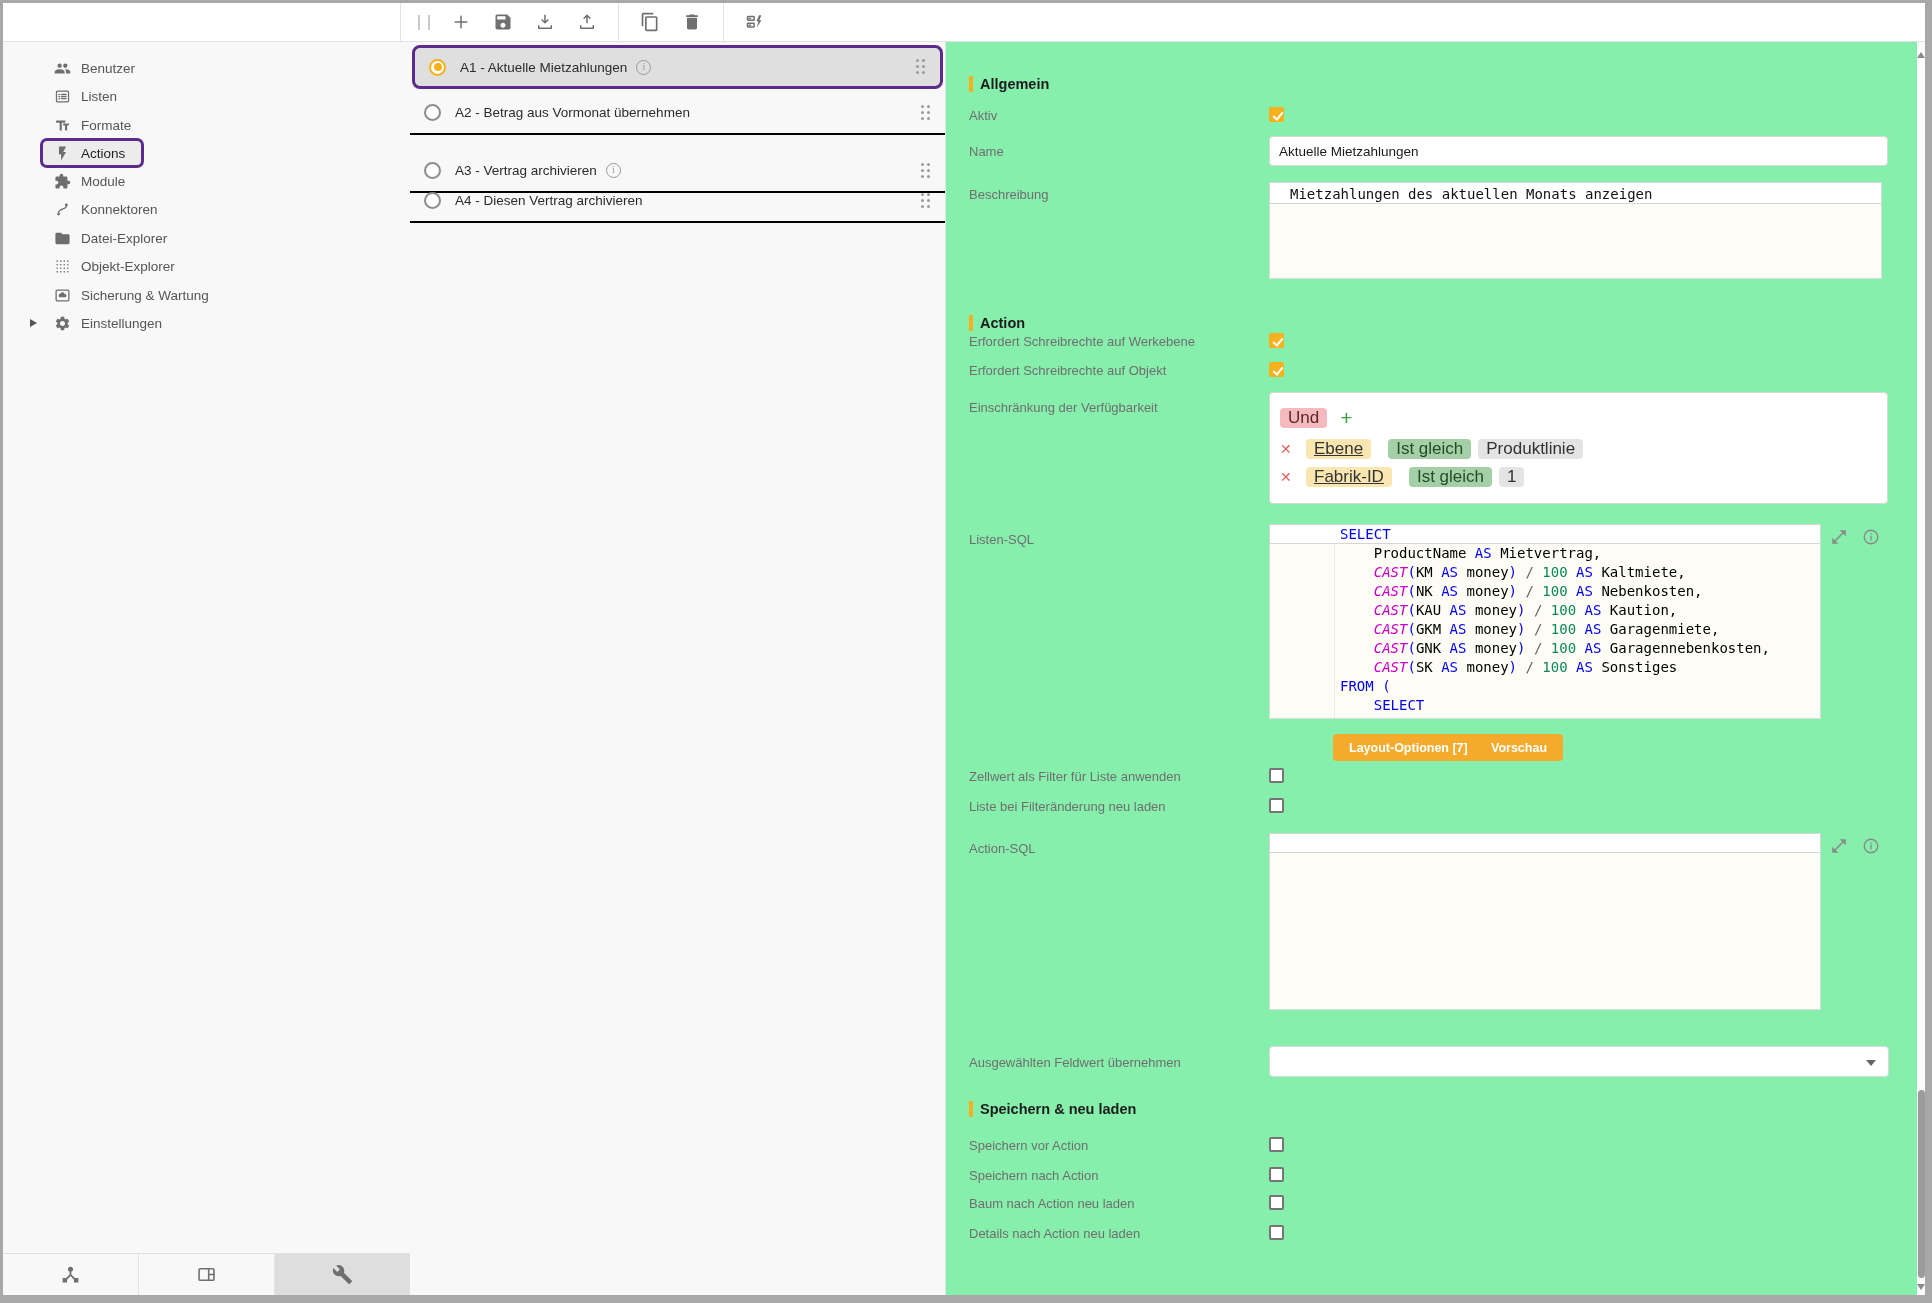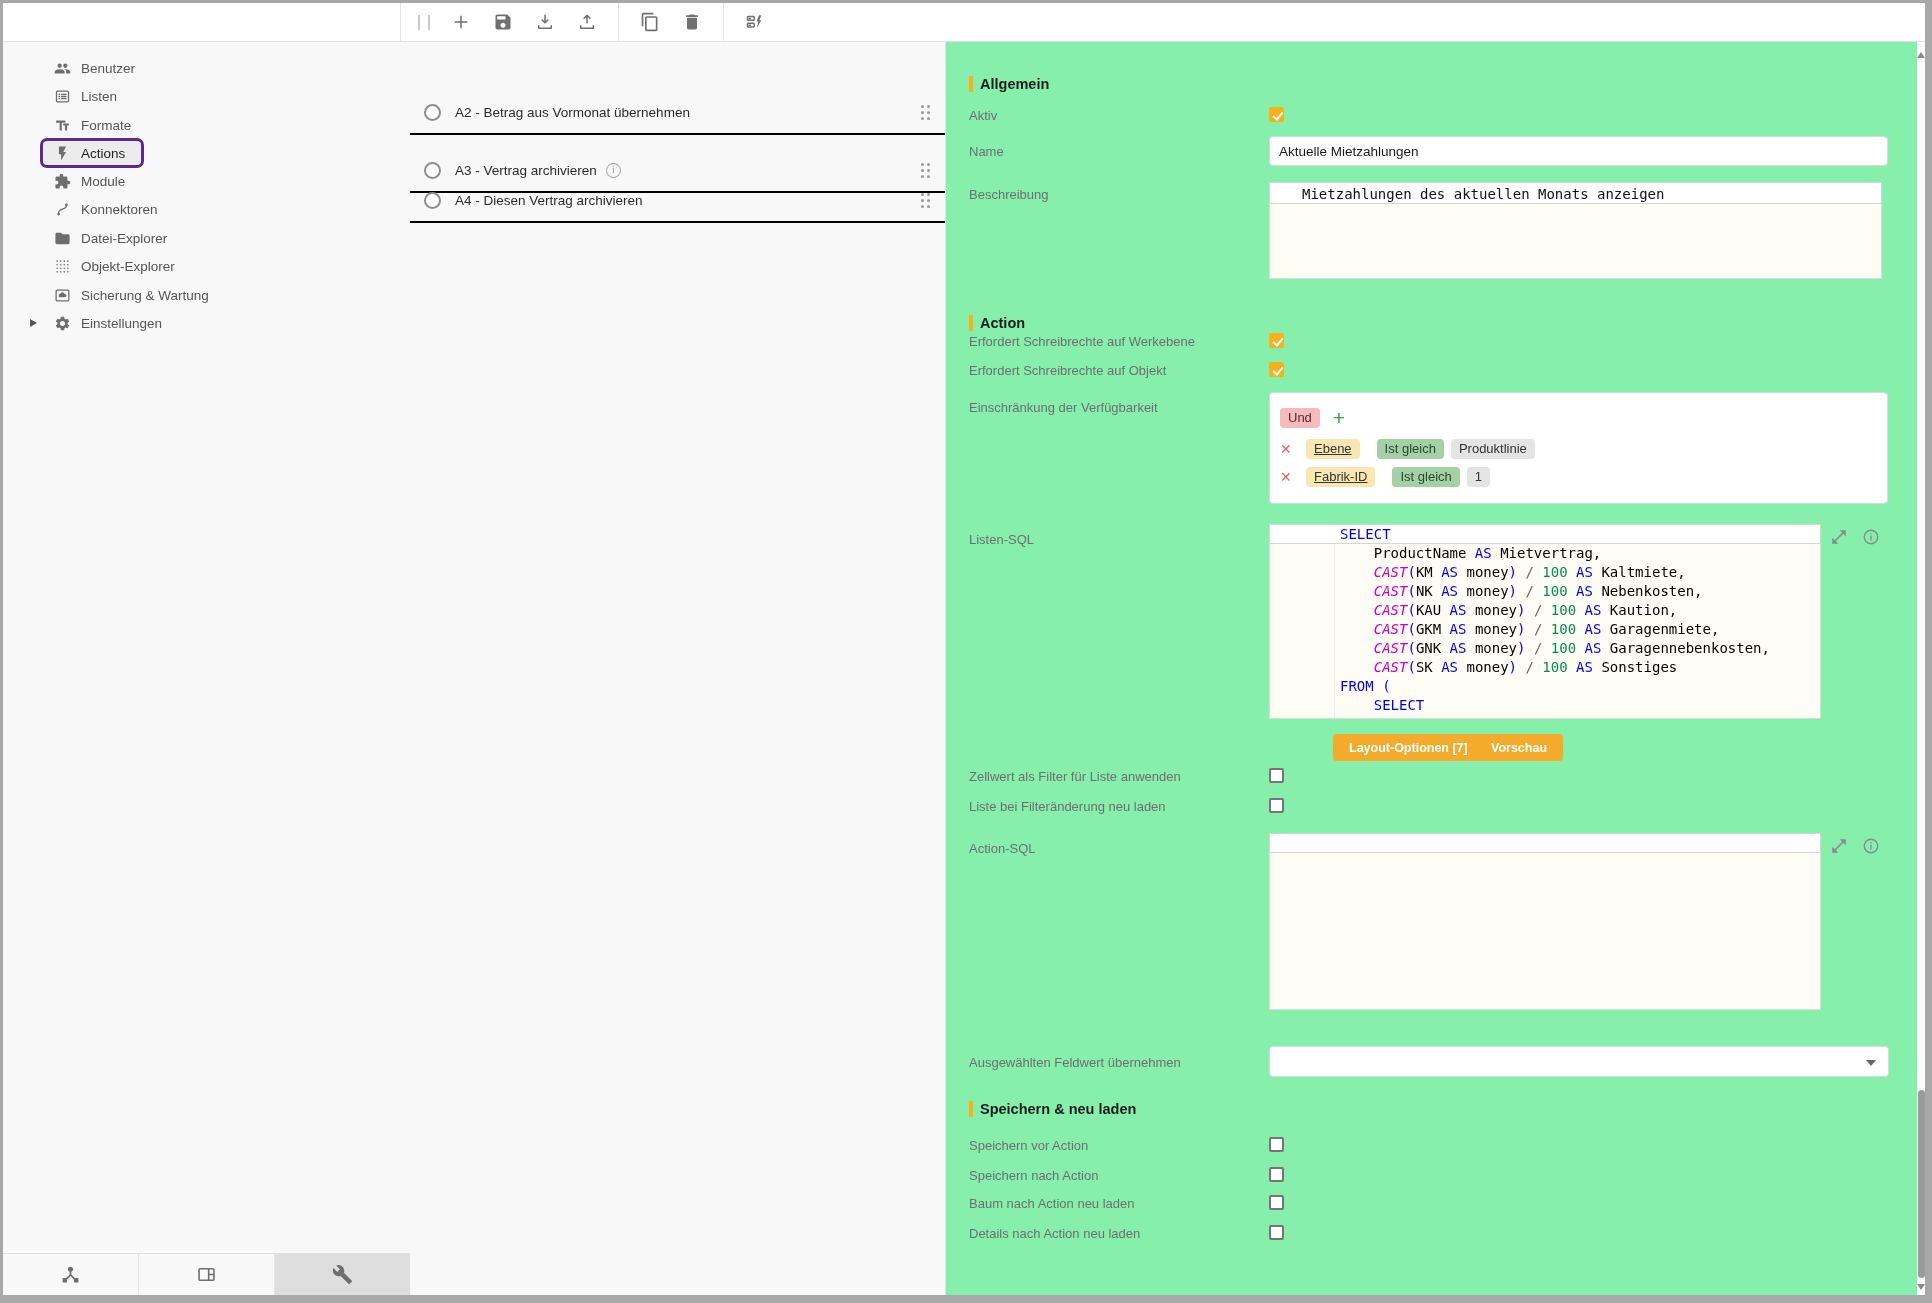--- a/index.html
+++ b/index.html
@@ -53,32 +53,32 @@
   .sechdr .t{font-size:14.5px;font-weight:bold;color:#1c1c1c;}
   .flabel{position:absolute;left:23px;font-size:13px;color:#6f6f6f;white-space:nowrap;}
   .cb{position:absolute;left:323px;width:15px;height:15px;border:2px solid #757575;border-radius:2px;background:#fff;box-sizing:border-box;cursor:pointer;}
   .cb[data-checked="true"]{background:var(--accent);border-color:var(--accent);}
   .cb[data-checked="true"]::after{content:'';position:absolute;left:4px;top:1px;width:4px;height:8px;border:solid #fff;border-width:0 2px 2px 0;transform:rotate(40deg);}
   .tinput{position:absolute;left:323px;width:619px;height:30px;border:1px solid #d9d9d9;border-radius:4px;background:#fff;box-sizing:border-box;font-size:13.5px;color:#1a1a1a;padding-left:9px;display:flex;align-items:center;}
   .editor{position:absolute;left:323px;background:#fdfdf5;border:1px solid #dcdcdc;box-sizing:border-box;}
   .editor .aline{position:absolute;left:-1px;right:-1px;top:-1px;background:#fff;border:1px solid #d6d6d6;box-sizing:border-box;}
   .ed-desc{width:613px;height:97px;}
   .ed-desc .aline{height:22px;}
-  .ed-desc .txt{position:absolute;left:20px;top:2px;font:14px/19px "DejaVu Sans Mono",monospace;color:#111;white-space:pre;padding-left:12px;}
+  .ed-desc .txt{position:absolute;left:8px;top:2px;font:14px/19px "DejaVu Sans Mono",monospace;color:#111;white-space:pre;padding-left:12px;}
   .ed-sql{width:552px;}
   .ed-sql .aline{height:20px;}
   .ed-sql .gut{position:absolute;left:64px;top:19px;bottom:0;width:1px;background:#ececec;}
   .ed-sql .code{position:absolute;left:70px;top:0;font:14px/19px "DejaVu Sans Mono",monospace;white-space:pre;}
   .code .ln{height:19px;}
   .tk-kw{color:var(--sql-kw);} .tk-fn{color:var(--sql-fn);font-style:italic;} .tk-num{color:var(--sql-num);} .tk-op{color:var(--sql-op);} .tk-pl{color:var(--sql-pl);}
   .edicons{position:absolute;display:flex;gap:14px;color:#8a8a8a;}
   .edicons svg{width:18px;height:18px;}
   .filterbox{position:absolute;left:323px;width:619px;height:112px;border:1px solid #d9d9d9;border-radius:4px;background:#fff;box-sizing:border-box;}
   .frow{position:absolute;left:10px;display:flex;align-items:center;}
-  .chip{height:20px;line-height:20px;padding:0 8px;border-radius:4px;font-size:13px;color:#333;cursor:pointer;}
+  .chip{height:20px;line-height:20px;padding:0 8px;border-radius:4px;font-size:17px;color:#333;cursor:pointer;}
   .chip.conj{background:#f5babd;color:#5a2a2a;}
   .chip.field{background:#fae6b0;margin-right:17px;text-decoration:underline;}
   .chip.op{background:#a5d0a7;color:#234d26;margin-right:7px;}
   .chip.val{background:#e4e4e4;}
   .xicn{width:26px;font-size:14px;color:#e2615c;cursor:pointer;}
   .plus{margin-left:13px;font-size:21px;font-weight:400;color:#3fa14a;line-height:18px;cursor:pointer;}
   .abtn{position:absolute;height:27px;border:none;border-radius:4px;background:#f4ab2c;color:#fff;font-family:"Liberation Sans",sans-serif;font-size:12.5px;font-weight:bold;padding:0 16px;cursor:pointer;}
   .select{position:absolute;left:323px;width:620px;height:31px;border:1px solid #d9d9d9;border-radius:4px;background:#fff;box-sizing:border-box;cursor:pointer;}
   .select .arr{position:absolute;right:12px;top:13px;width:0;height:0;border-left:5px solid transparent;border-right:5px solid transparent;border-top:6px solid #666;}
 
@@ -259,20 +259,26 @@
           </svg>
         </div>
         <div class="tab active">
           <svg viewBox="0 0 24 24" fill="currentColor">
             <path d="M22.7 19l-9.1-9.1c.9-2.3.4-5-1.5-6.9-2-2-5-2.4-7.4-1.3L9 6 6 9 1.6 4.7C.4 7.1.9 10.1 2.9 12.1c1.9 1.9 4.6 2.4 6.9 1.5l9.1 9.1c.4.4 1 .4 1.4 0l2.3-2.3c.5-.4.5-1.1.1-1.4z"></path>
           </svg>
         </div>
       </div>
 
   <div class="listpanel" id="listpanel">
+        <div class="lrow sel" style="top:3px;height:44px">
+          <span class="radio" data-checked="true"></span>
+          <span class="lbl">A1 - Aktuelle Mietzahlungen</span>
+          <span class="info"></span>
+          <span class="dots"></span>
+        </div>
         <div class="lrow" style="top:50px;height:43px">
           <span class="radio" data-checked="false"></span>
           <span class="lbl">A2 - Betrag aus Vormonat übernehmen</span>
           <span class="dots"></span>
         </div>
         <div class="lrow" style="top:108px;height:43px">
           <span class="radio" data-checked="false"></span>
           <span class="lbl">A3 - Vertrag archivieren</span>
           <span class="info"></span>
           <span class="dots"></span>

